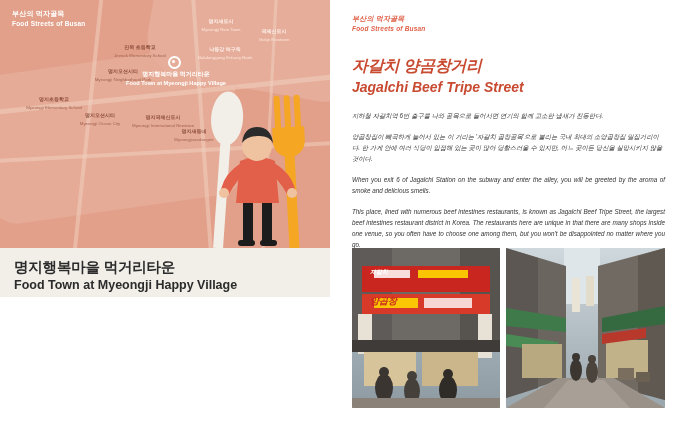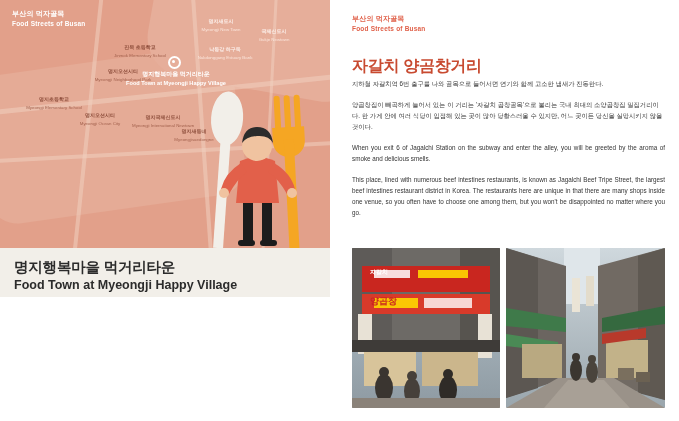--- a/index.html
+++ b/index.html
@@ -190,20 +190,21 @@
   
   .right-page {
     position: absolute;
     left: 338px; top: 0;
     width: 341px;
     height: 421px;
     background: #ffffff;
     box-sizing: border-box;
     padding: 0;
     overflow: hidden;
+    font-style: italic;
   }
   .right-brand {
     position: absolute;
     left: 14px; top: 14px;
   }
   .right-brand .brand-kr { color: #e0614a; font-size: 7px; }
   .right-brand .brand-en { color: #e0614a; font-size: 6.5px; }
 
   .right-inner {
     position: absolute;
@@ -364,20 +365,21 @@
   </div>
 
   <div class="right-page">
     <div class="right-brand">
       <div class="brand-kr">부산의 먹자골목</div>
       <div class="brand-en">Food Streets of Busan</div>
     </div>
 
     <div class="right-inner">
       <h1 class="r-title-kr">자갈치 양곰창거리</h1>
+      <h2 class="r-title-en">Jagalchi Beef Tripe Street</h2>
       <p class="r-para-kr">지하철 자갈치역 6번 출구를 나와 골목으로 들어서면 연기와 함께 고소한 냄새가 진동한다.</p>
       <p class="r-para-kr">양곱창집이 빼곡하게 늘어서 있는 이 거리는 '자갈치 곱창골목'으로 불리는 국내 최대의 소양곱창집 밀집거리이다. 한 가게 안에 여러 식당이 입점해 있는 곳이 많아 당황스러울 수 있지만, 어느 곳이든 당신을 실망시키지 않을 것이다.</p>
       <p class="r-para-en">When you exit 6 of Jagalchi Station on the subway and enter the alley, you will be greeted by the aroma of smoke and delicious smells.</p>
       <p class="r-para-en">This place, lined with numerous beef intestines restaurants, is known as Jagalchi Beef Tripe Street, the largest beef intestines restaurant district in Korea. The restaurants here are unique in that there are many shops inside one venue, so you often have to choose one among them, but you won't be disappointed no matter where you go.</p>
     </div>
 
     <div class="photo-row">
 
       <div class="photo photo-left">
         <svg width="148" height="160" viewBox="0 0 148 160">

